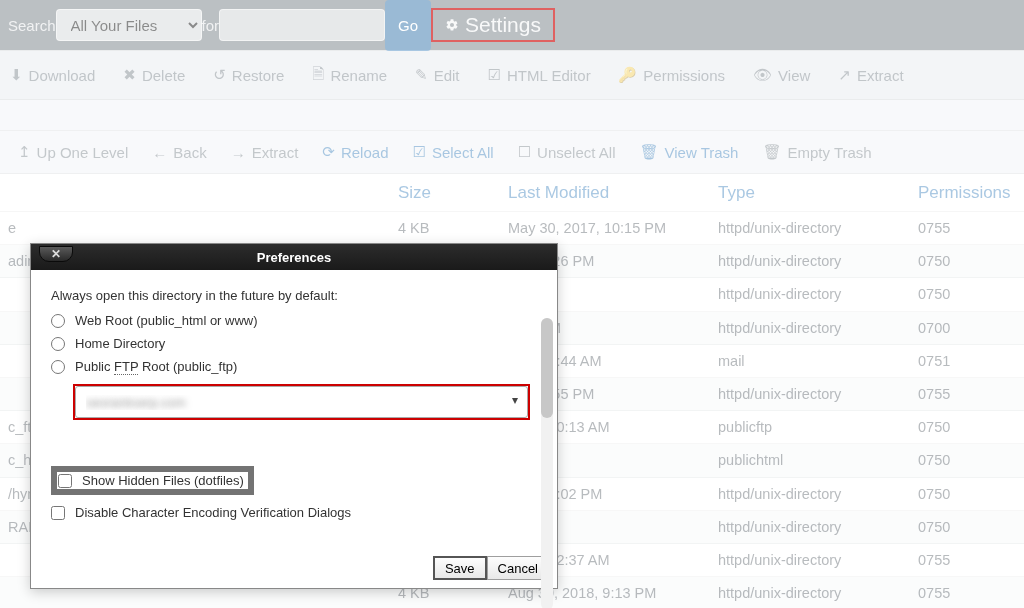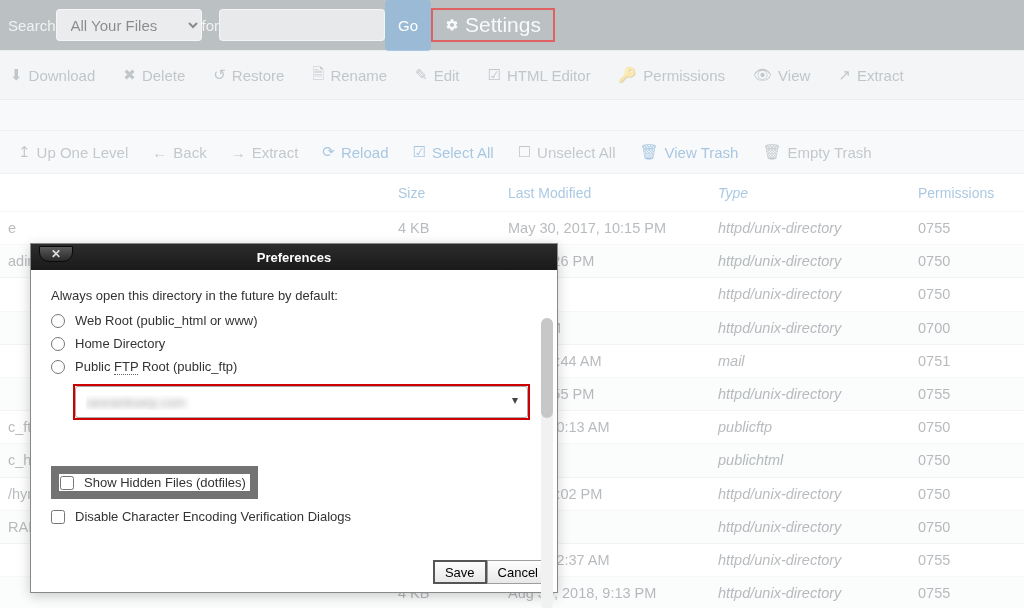--- a/index.html
+++ b/index.html
@@ -19,45 +19,45 @@
 .toolbar { height: 50px; background: rgba(200,210,218,0.35); border-top: 1px solid rgba(0,0,0,0.06); border-bottom: 1px solid rgba(0,0,0,0.06); display: flex; align-items: center; gap: 28px; padding: 0 10px; font-size: 15px; color: rgba(90,100,110,0.55); }
 .toolbar .item { display: flex; align-items: center; gap: 6px; }
 
 .spacer { height: 30px; background: rgba(200,210,218,0.2); }
 
 .nav-row { height: 44px; background: rgba(200,210,218,0.2); display: flex; align-items: center; gap: 24px; padding: 0 18px; font-size: 15px; color: rgba(90,100,110,0.55); border-bottom: 1px solid rgba(0,0,0,0.06); border-top: 1px solid rgba(0,0,0,0.06); }
 .nav-row .link { display: flex; align-items: center; gap: 6px; }
 .nav-row .active { color: rgba(60,130,190,0.7); }
 
 .table { width: 100%; }
-.table .header { display: flex; font-size: 14px; color: rgba(60,130,190,0.7); height: 38px; align-items: center; border-bottom: 1px solid rgba(0,0,0,0.06); padding-left: 8px; }
+.table .header { display: flex; font-size: 17px; color: rgba(60,130,190,0.7); height: 38px; align-items: center; border-bottom: 1px solid rgba(0,0,0,0.06); padding-left: 8px; }
 .col-name { width: 390px; }
 .col-size { width: 110px; }
 .col-mod { width: 210px; }
-.col-type { width: 200px; font-style: italic; }
+.col-type { width: 200px; }
 .col-perm { width: 90px; }
 .table .row { display: flex; font-size: 14.5px; color: rgba(64,72,80,0.6); height: 33.2px; align-items: center; border-bottom: 1px solid rgba(0,0,0,0.05); padding-left: 8px; }
 .table .row:nth-child(even) { background: rgba(200,210,218,0.12); }
 
 
 .modal { position: absolute; left: 30px; top: 243px; width: 528px; background: #fff; border: 1px solid #888; box-shadow: 0 3px 12px rgba(0,0,0,0.2); z-index: 10; }
 .modal-title { height: 26px; background: linear-gradient(#2c2c2c,#1a1a1a); color: #fff; font-weight: bold; font-size: 13px; display: flex; align-items: center; justify-content: center; position: relative; }
 .modal-title .close { position: absolute; left: 8px; top: 2px; width: 34px; height: 16px; border-radius: 0 0 10px 10px; background: linear-gradient(#5a5a5a,#292929); border:1px solid #0a0a0a; display: flex; align-items: center; justify-content: center; color: #ddd; font-size: 12px; cursor: pointer; }
 .modal-body { padding: 18px 20px 4px 20px; font-size: 13px; color: #333; position: relative; }
 .modal-body .scroll-track { position:absolute; right:4px; top:48px; width:12px; height:292px; background:#f1f1f1; border-radius:6px; }
 .modal-body .scroll-track .thumb { position:absolute; top:0; left:0; right:0; height:100px; background:#c7c7c7; border-radius:6px; }
 .radio-row { display: flex; align-items: center; gap: 10px; margin: 8px 0; }
 .radio-row input[type=radio] { width: 14px; height: 14px; }
 .dotted { border-bottom: 1px dotted #666; }
 .doc-select { margin: 10px 0 8px 22px; width: 457px; border: 2px solid #cc0000; position: relative; }
 .doc-select select { width: 100%; height: 32px; border: 1px solid #aaa; border-radius: 3px; padding: 0 28px 0 10px; font-size: 13px; color: transparent; text-shadow: 0 0 6px rgba(80,80,80,0.6); -webkit-appearance:none; appearance:none; background:#fff; }
 .doc-select::after { content: "▾"; position: absolute; right: 10px; top: 7px; color:#444; font-size:12px; pointer-events:none; }
 .check-row { display: flex; align-items: center; gap: 10px; margin: 10px 0 6px 0; }
 .check-row input[type=checkbox] { width: 14px; height: 14px; }
-.red-box-check { border: 8px solid #737373; padding: 1px 4px 1px 1px; display: inline-flex; align-items: center; gap: 10px; }
+.red-box-check { border: 6px solid #737373; padding: 1px 4px 1px 1px; display: inline-flex; align-items: center; gap: 10px; }
 .modal-footer { display: flex; justify-content: flex-end; padding: 6px 8px 8px 8px; }
 .modal-footer button { border: 1px solid #9e9e9e; background: linear-gradient(#fdfdfd,#e8e8e8); height: 24px; padding: 0 10px; font-size: 13px; cursor: pointer; }
 .modal-footer button.save { border: 2px solid #555; }
 
 .muted::before { content:""; position:absolute; inset:0; background: rgba(255,255,255,0.38); pointer-events:none; z-index:5; }
 
 </style>
 </head>
 <body>
 

